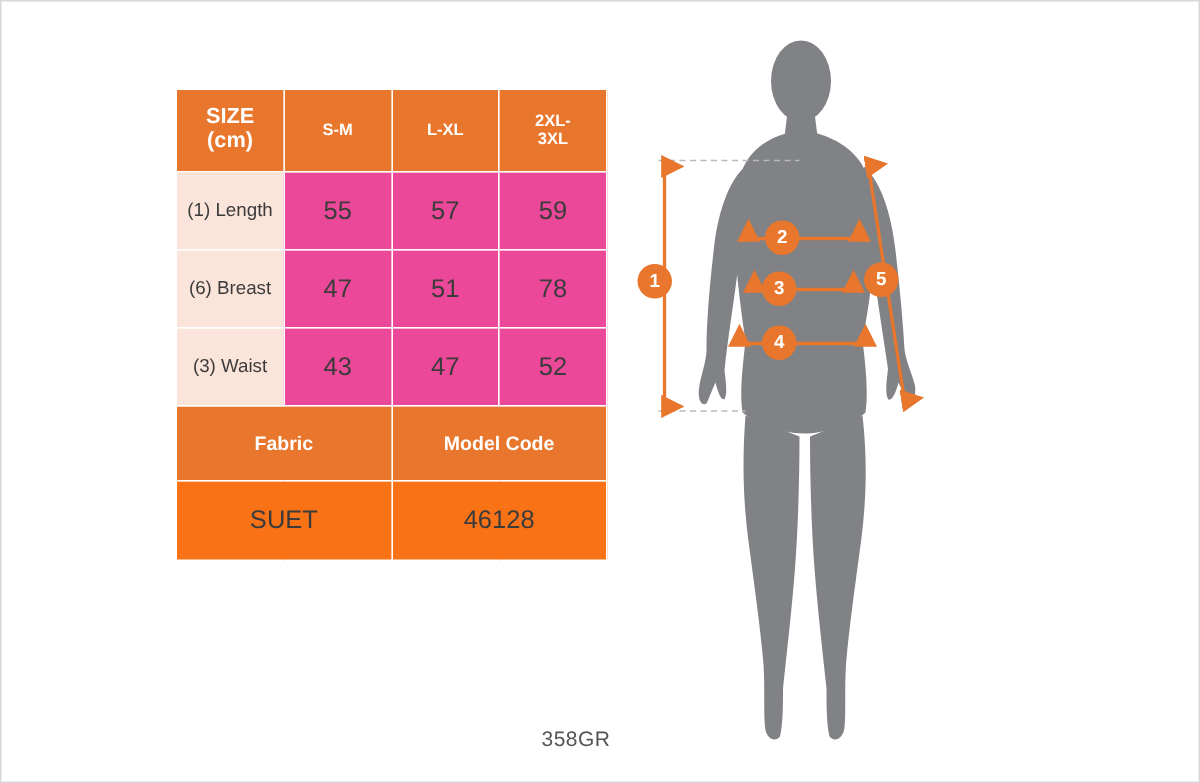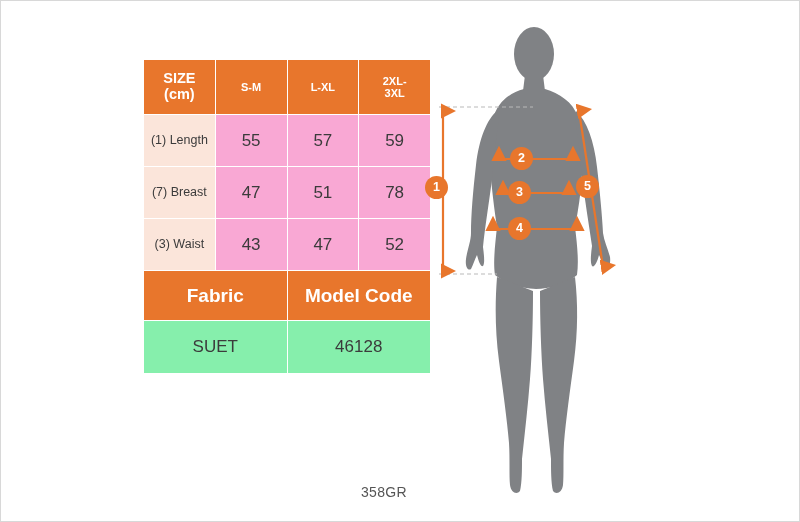--- a/index.html
+++ b/index.html
@@ -26,21 +26,20 @@
   .table-wrap {
     position: absolute;
     left: 116px;
     top: 58px;
     width: 288px;
   }
   table.size-table {
     border-collapse: collapse;
     width: 288px;
     table-layout: fixed;
-    margin-left: 26px;
   }
   table.size-table td {
     border: 1px solid #ffffff;
     text-align: center;
     vertical-align: middle;
     color: #3b3b3b;
   }
   .hdr td {
     background: #e8762c;
     color: #ffffff !important;
@@ -53,34 +52,34 @@
     font-size: 14.5px;
   }
   td.rowlabel {
     background: #fbe5da;
     font-size: 12.5px;
     width: 84px;
     height: 49px;
     line-height: 1.15;
   }
   td.val {
-    background: #f9a8d4;
+    background: #ec4899;
     font-size: 17px;
     height: 49px;
     width: 68px;
   }
   .subhdr td {
     background: #e8762c;
     color: #ffffff !important;
     font-weight: bold;
-    font-size: 19px;
+    font-size: 13px;
     height: 47px;
   }
   td.footval {
-    background: #86efac;
+    background: #f97316;
     font-size: 17px;
     height: 50px;
   }
   .code-note {
     position: absolute;
     left: 360px;
     top: 483px;
     font-size: 14px;
     color: #555555;
     letter-spacing: 0.3px;
@@ -137,21 +136,21 @@
       </tr>
 
       <tr>
         <td class="rowlabel">(1) Length</td>
         <td class="val">55</td>
         <td class="val">57</td>
         <td class="val">59</td>
       </tr>
 
       <tr>
-        <td class="rowlabel">(7) Breast</td>
+        <td class="rowlabel">(6) Breast</td>
         <td class="val">47</td>
         <td class="val">51</td>
         <td class="val">78</td>
       </tr>
 
       <tr>
         <td class="rowlabel">(3) Waist</td>
         <td class="val">43</td>
         <td class="val">47</td>
         <td class="val">52</td>

